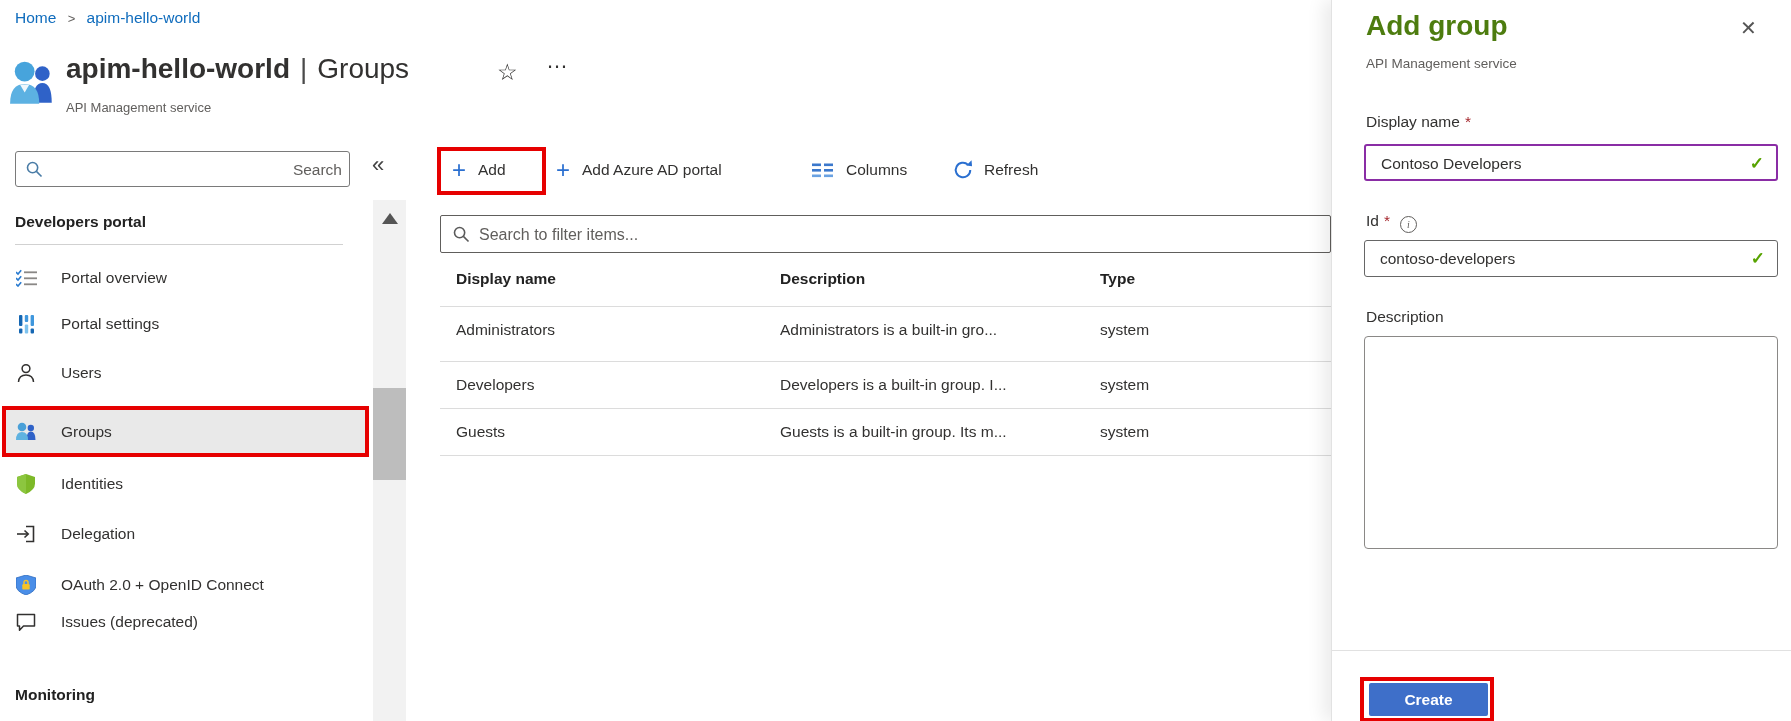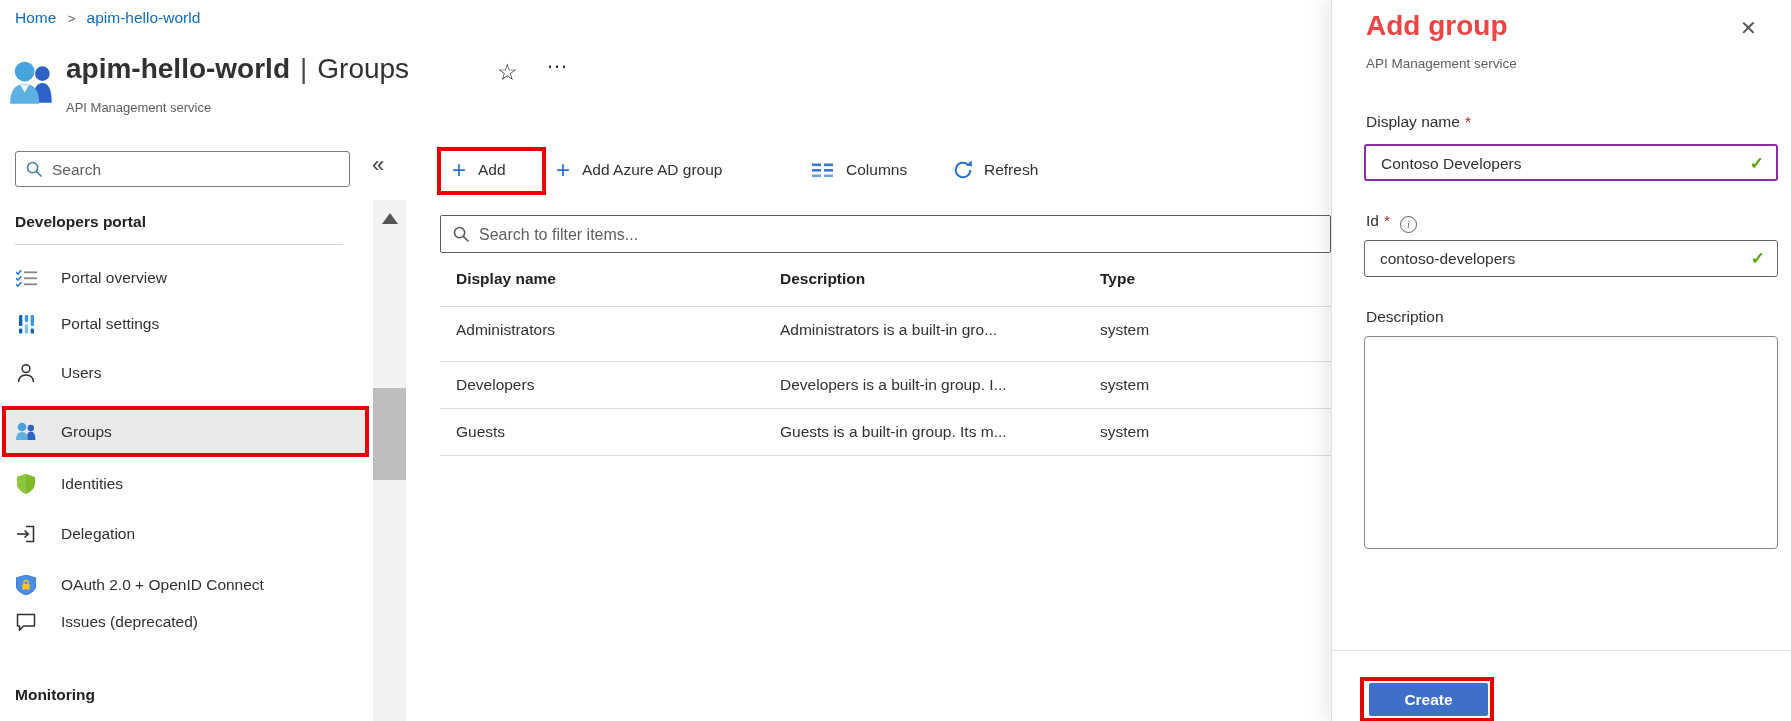--- a/index.html
+++ b/index.html
@@ -23,21 +23,21 @@
   .t-bold{font-weight:700;}
   .t-sep{font-weight:300;color:#4a4a4a;margin:0 10px;}
   .t-reg{font-weight:400;}
   .star{left:497px;top:59px;font-size:23px;color:#323130;cursor:pointer;}
   .more{left:546px;top:48px;font-size:22px;color:#323130;letter-spacing:2px;cursor:pointer;}
   .subtitle{left:66px;top:100px;font-size:13px;color:#605e5c;}
 
   
   .side-search{left:15px;top:151px;width:335px;height:36px;border:1px solid #7a7a7a;border-radius:3px;box-sizing:border-box;background:#fff;}
   .side-search svg{position:absolute;left:10px;top:9px;}
-  .side-search input{position:absolute;left:34px;top:1px;width:290px;height:32px;border:0;outline:none;font-size:15.5px;font-family:inherit;color:#0369a1;background:transparent;}
+  .side-search input{position:absolute;left:34px;top:1px;width:290px;height:32px;border:0;outline:none;font-size:15.5px;font-family:inherit;color:#0369a1;background:transparent;text-align:right;}
   .side-search input::placeholder{color:#605e5c;}
   .section-label{left:15px;font-size:15.5px;font-weight:700;color:#222;}
   .side-divider{left:15px;top:244px;width:328px;height:1px;background:#d1d1d1;}
   .nav-item{left:15px;height:26px;display:flex;align-items:center;cursor:pointer;width:330px;}
   .nav-item .nico{width:22px;display:flex;justify-content:center;}
   .nav-item .nlbl{margin-left:24px;font-size:15.5px;color:#323130;white-space:nowrap;}
   .groups-selected-bg{left:6px;top:410px;width:359px;height:43px;background:#e9e9e9;}
 
   
   .collapse{left:372px;top:152px;font-size:22px;color:#444;cursor:pointer;}
@@ -59,21 +59,21 @@
   .thead{left:440px;top:270px;width:891px;height:30px;}
   .thead span{position:absolute;font-size:15.5px;font-weight:700;color:#222;}
   .trow{left:440px;width:891px;height:47px;cursor:pointer;}
   .trow span{position:absolute;top:14px;font-size:15.5px;color:#323130;white-space:nowrap;}
   .c1{left:16px;} .c2{left:340px;} .c3{left:660px;}
   .tdiv{left:440px;width:891px;height:1px;background:#dcdcdc;}
 
   
   .panel{left:1331px;top:0;width:460px;height:721px;background:#fff;border-left:1px solid #e2e2e2;box-shadow:-8px 0 16px rgba(0,0,0,0.08);}
   .panel .p-abs{position:absolute;}
-  .p-title{left:34px;top:10px;font-size:28px;font-weight:700;color:#ef4444;}
+  .p-title{left:34px;top:10px;font-size:28px;font-weight:700;color:#4d7c0f;}
   .p-close{left:408px;top:16px;font-size:20px;color:#555;cursor:pointer;}
   .p-sub{left:34px;top:56px;font-size:13.5px;color:#605e5c;}
   .p-label{font-size:15.5px;color:#323130;left:34px;}
   .req{color:#a4262c;margin-left:5px;}
   .info-i{display:inline-block;width:15px;height:15px;border:1px solid #605e5c;border-radius:50%;font-size:10px;line-height:15px;text-align:center;color:#605e5c;margin-left:10px;vertical-align:-2px;font-style:italic;font-family:"Liberation Serif",serif;cursor:pointer;}
   .p-input{left:32px;width:414px;height:37px;box-sizing:border-box;border-radius:3px;background:#fff;}
   .p-input input{position:absolute;left:13px;top:1px;width:360px;height:31px;border:0;outline:none;font-size:15.5px;font-family:inherit;color:#323130;background:transparent;}
   .in-valid-check{position:absolute;right:12px;top:7px;color:#57a300;font-size:17px;font-weight:700;}
   .bord-focus{border:2px solid #8a2da5;}
   .bord-norm{border:1px solid #666;}
@@ -222,21 +222,21 @@
   <div class="up"></div>
   <div class="thumb"></div>
 </div>
 
 <div class="abs tb-btn" style="left:452px;">
   <span class="tb-plus">+</span>
   <span class="tb-lbl">Add</span>
 </div>
 <div class="abs tb-btn" style="left:556px;">
   <span class="tb-plus">+</span>
-  <span class="tb-lbl">Add Azure AD group</span>
+  <span class="tb-lbl">Add Azure AD portal</span>
 </div>
 <div class="abs tb-btn" style="left:812px;">
   <span class="tb-ico">
     <svg width="24" height="15" viewBox="0 0 24 15">
       <rect x="0" y="0.5" width="9" height="2.6" fill="#3b78cc"></rect>
         <rect x="12" y="0.5" width="9" height="2.6" fill="#3b78cc"></rect>
       <rect x="0" y="6" width="9" height="2.6" fill="#3b78cc"></rect>
         <rect x="12" y="6" width="9" height="2.6" fill="#3b78cc"></rect>
       <rect x="0" y="11.5" width="9" height="2.6" fill="#6aa2e2"></rect>
         <rect x="12" y="11.5" width="9" height="2.6" fill="#6aa2e2"></rect>

